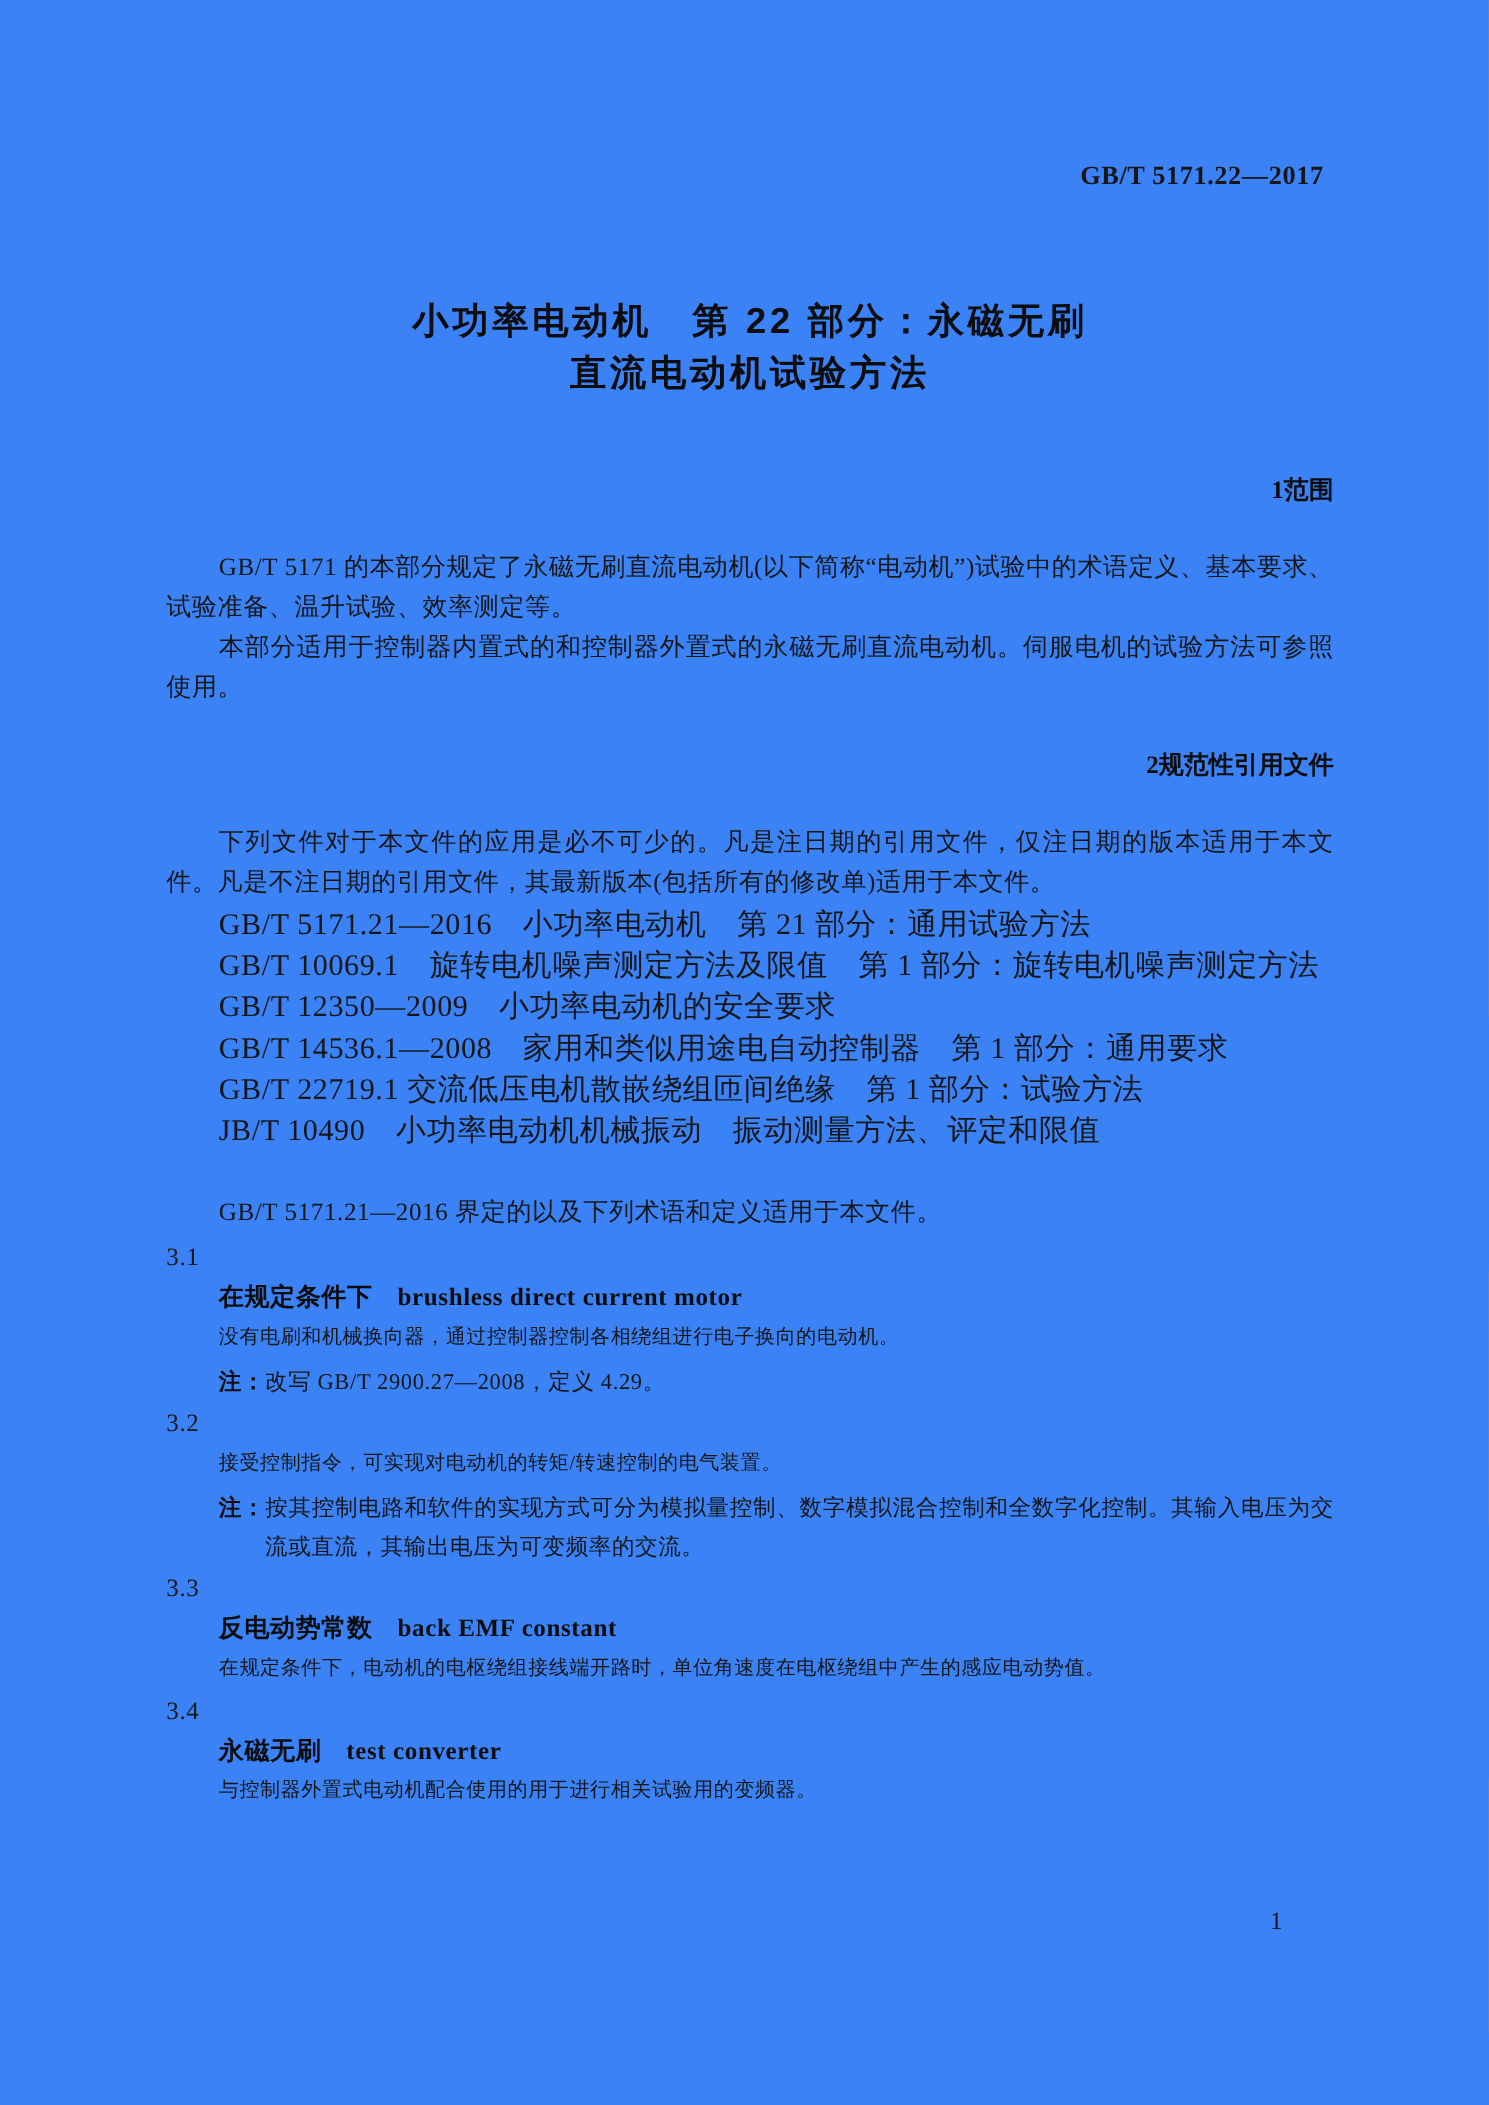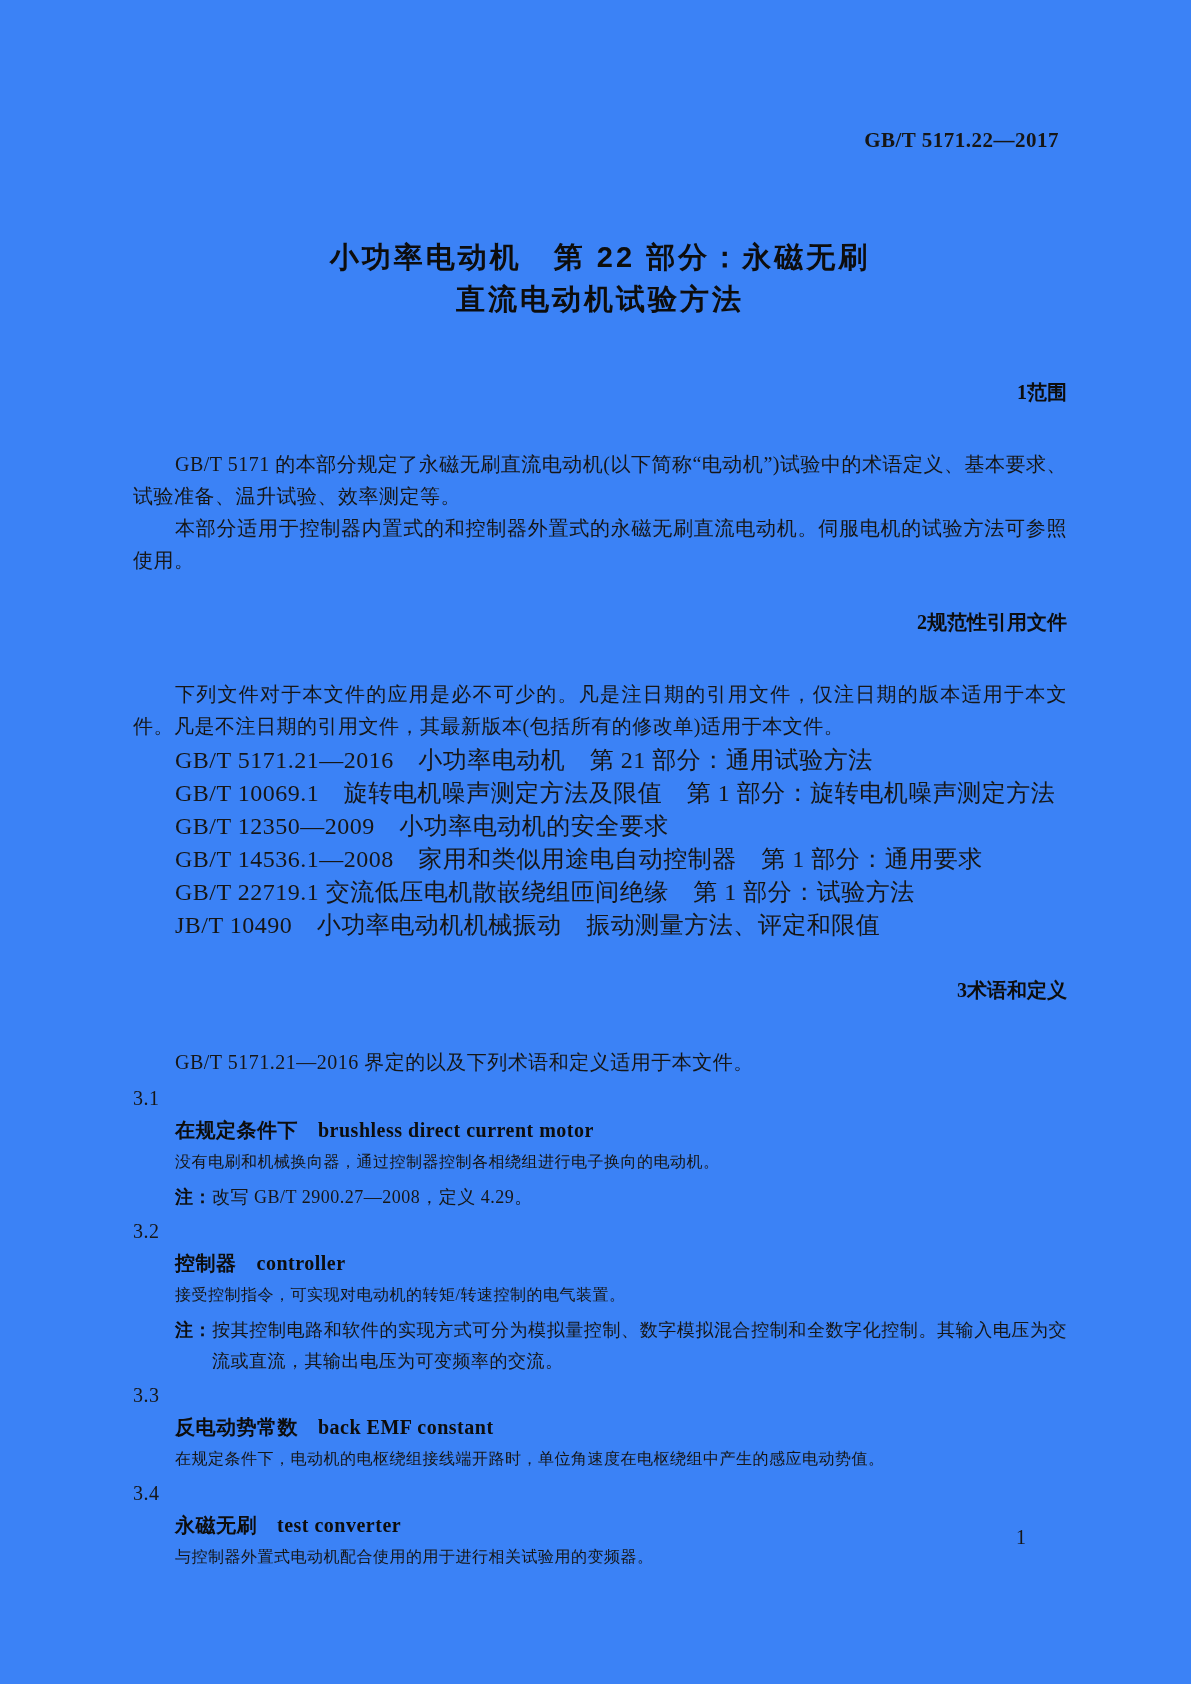--- a/index.html
+++ b/index.html
@@ -50,21 +50,21 @@
     font-family:"Liberation Serif","DejaVu Serif",serif;
   }
   #sec1-heading{margin-top:58px;}
   #sec2-heading{margin-top:32px;}
   #sec3-heading{margin-top:34px;}
   .para{
     margin:0;
     font-size:20px;line-height:32px;letter-spacing:0.5px;
     text-indent:42px;text-align:justify;
   }
-  .para.first{margin-top:42px;}
+  .para.first{margin-top:32px;}
   .ref-list{margin-top:2px;}
   .ref-item{
     padding-left:42px;
     font-size:24px;line-height:33px;letter-spacing:0.5px;
     white-space:nowrap;
   }
   .term-block .term-num{
     margin-top:2px;
     font-size:20px;line-height:32px;letter-spacing:0.5px;
   }
@@ -124,41 +124,35 @@
     <p class="para first">下列文件对于本文件的应用是必不可少的。凡是注日期的引用文件，仅注日期的版本适用于本文件。凡是不注日期的引用文件，其最新版本(包括所有的修改单)适用于本文件。</p>
     <div class="ref-list">
       <div class="ref-item">GB/T 5171.21—2016　小功率电动机　第 21 部分：通用试验方法</div>
       <div class="ref-item">GB/T 10069.1　旋转电机噪声测定方法及限值　第 1 部分：旋转电机噪声测定方法</div>
       <div class="ref-item">GB/T 12350—2009　小功率电动机的安全要求</div>
       <div class="ref-item">GB/T 14536.1—2008　家用和类似用途电自动控制器　第 1 部分：通用要求</div>
       <div class="ref-item">GB/T 22719.1 交流低压电机散嵌绕组匝间绝缘　第 1 部分：试验方法</div>
       <div class="ref-item">JB/T 10490　小功率电动机机械振动　振动测量方法、评定和限值</div>
     </div>
 
-    <div class="sec-heading" id="sec3-heading">
-      <span class="num">3</span><span>术语和定义</span>
-    </div>
     <p class="para first">GB/T 5171.21—2016 界定的以及下列术语和定义适用于本文件。</p>
 
     <div class="term-block first">
       <div class="term-num">3.1</div>
       <div class="term-line">
         <span>在规定条件下</span><span class="term-en">brushless direct current motor</span>
       </div>
       <div class="term-def">没有电刷和机械换向器，通过控制器控制各相绕组进行电子换向的电动机。</div>
       <div class="note">
         <span class="note-label">注：</span><span>改写 GB/T 2900.27—2008，定义 4.29。</span>
       </div>
     </div>
 
     <div class="term-block">
       <div class="term-num">3.2</div>
-      <div class="term-line">
-        <span>控制器</span><span class="term-en">controller</span>
-      </div>
       <div class="term-def">接受控制指令，可实现对电动机的转矩/转速控制的电气装置。</div>
       <div class="note">
         <span class="note-label">注：</span><span>按其控制电路和软件的实现方式可分为模拟量控制、数字模拟混合控制和全数字化控制。其输入电压为交流或直流，其输出电压为可变频率的交流。</span>
       </div>
     </div>
 
     <div class="term-block">
       <div class="term-num">3.3</div>
       <div class="term-line">
         <span>反电动势常数</span><span class="term-en">back EMF constant</span>

